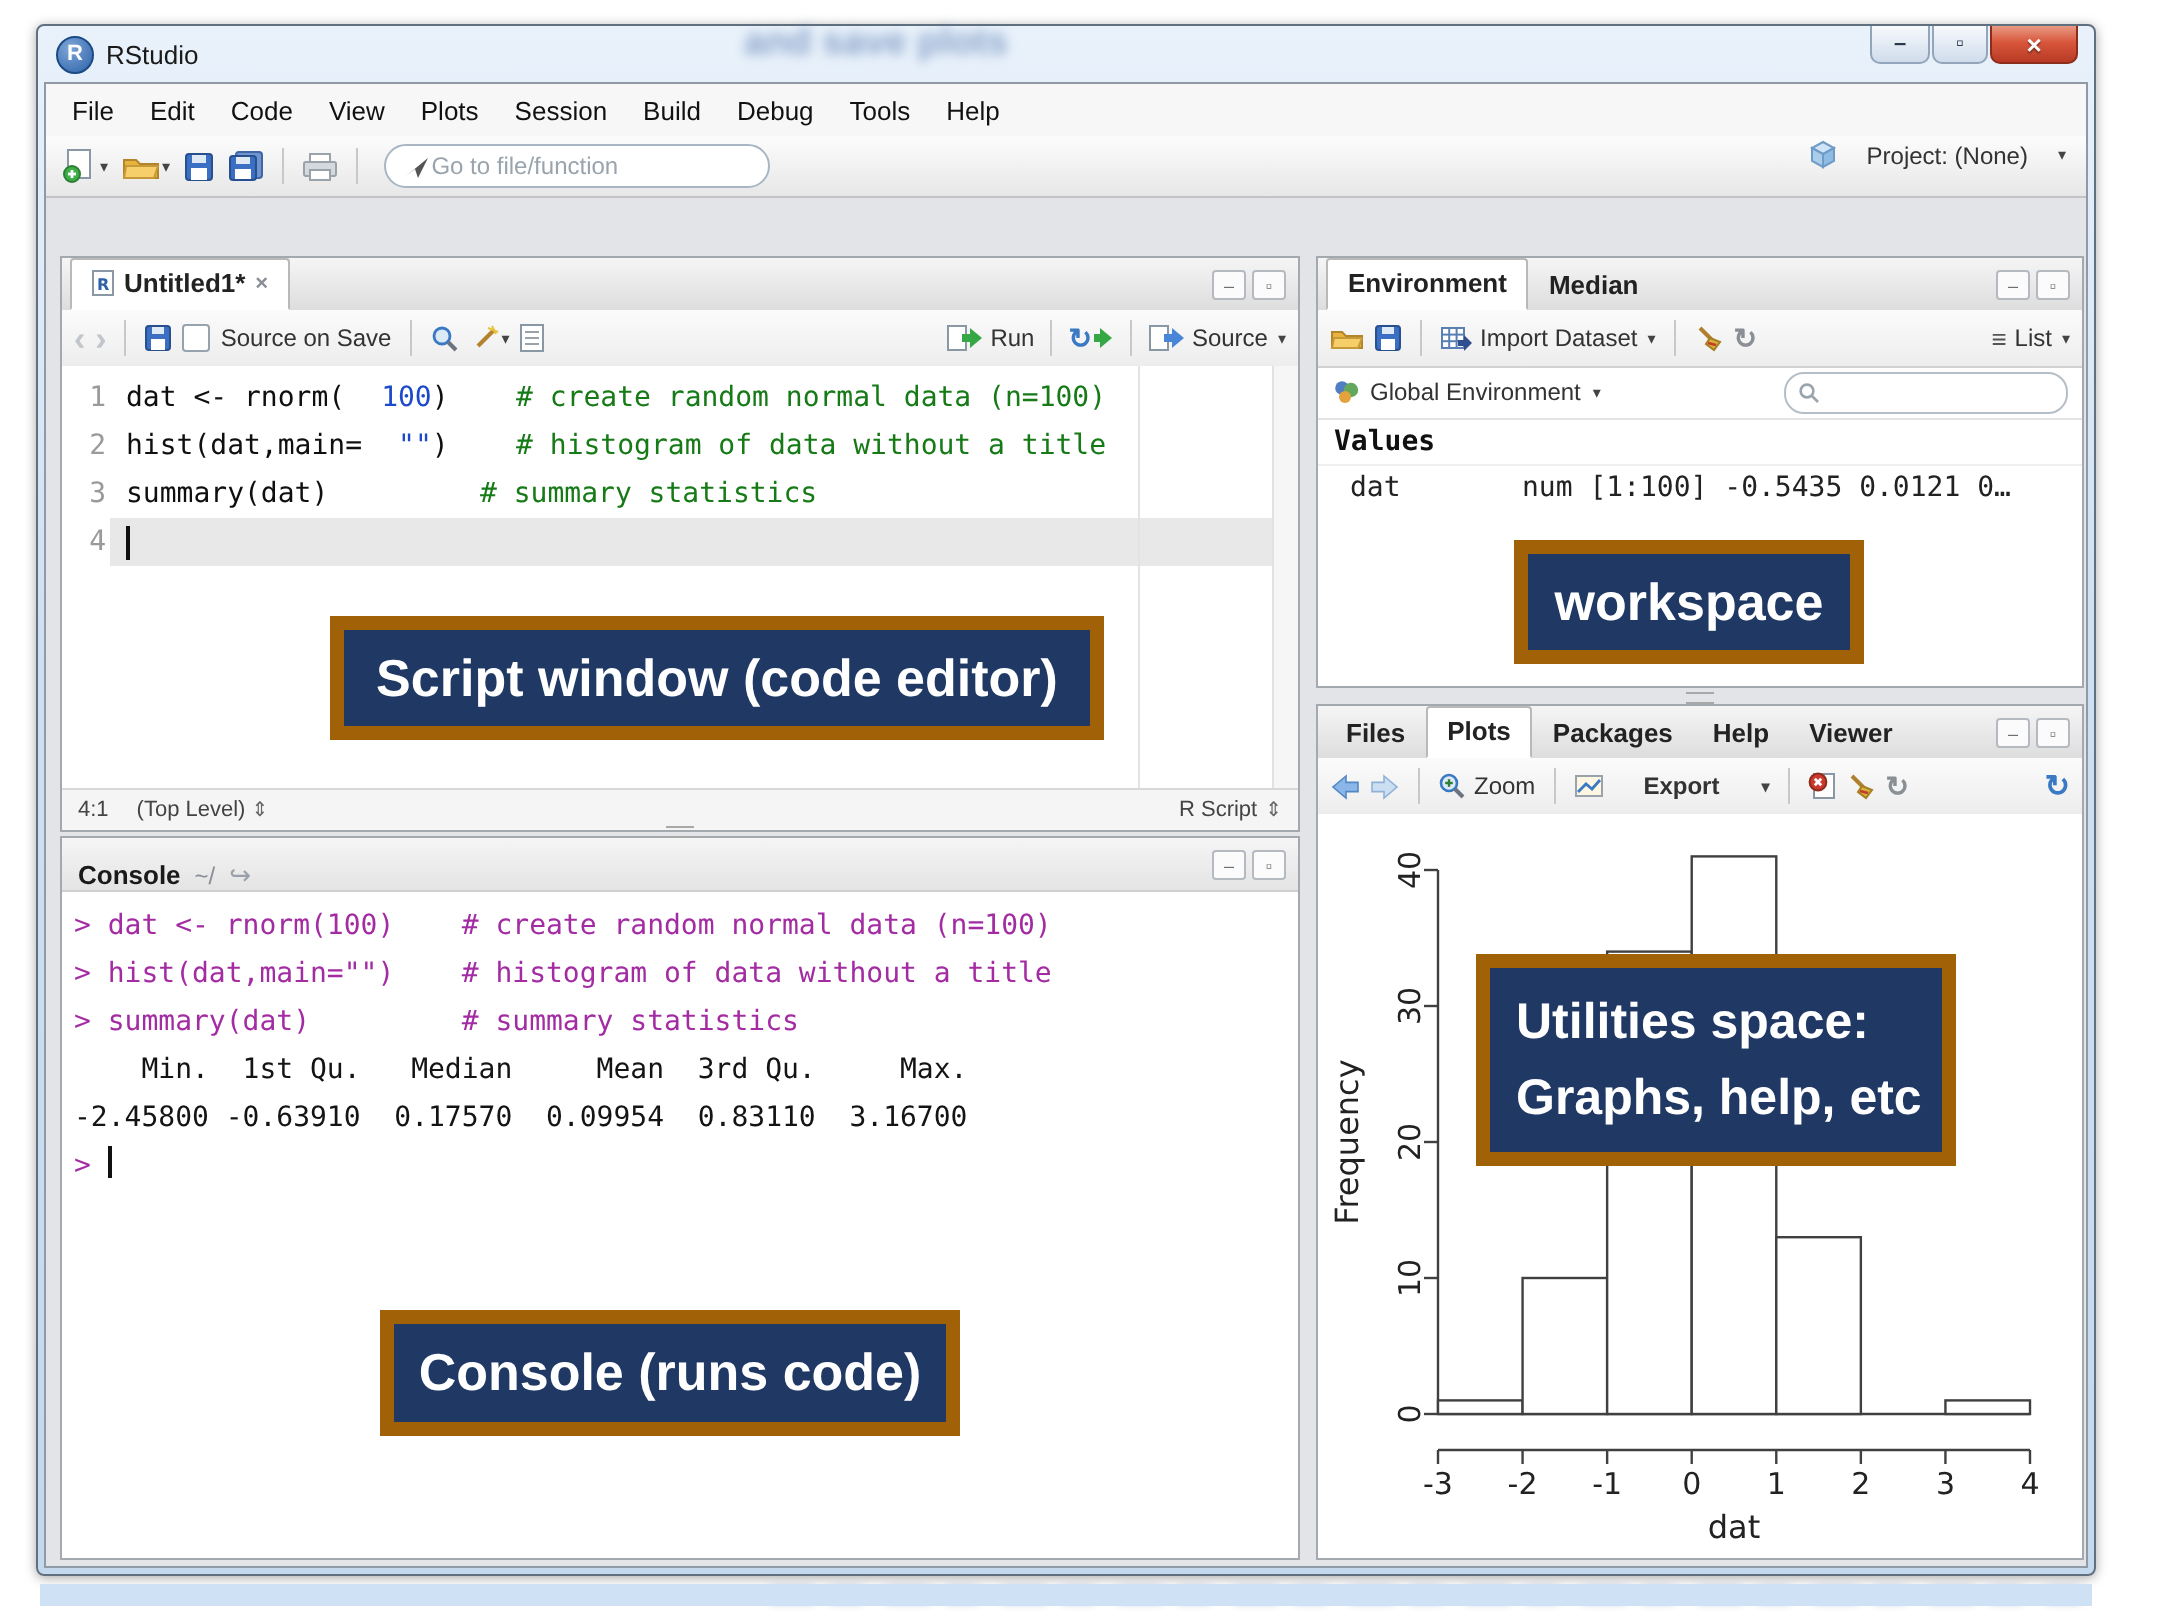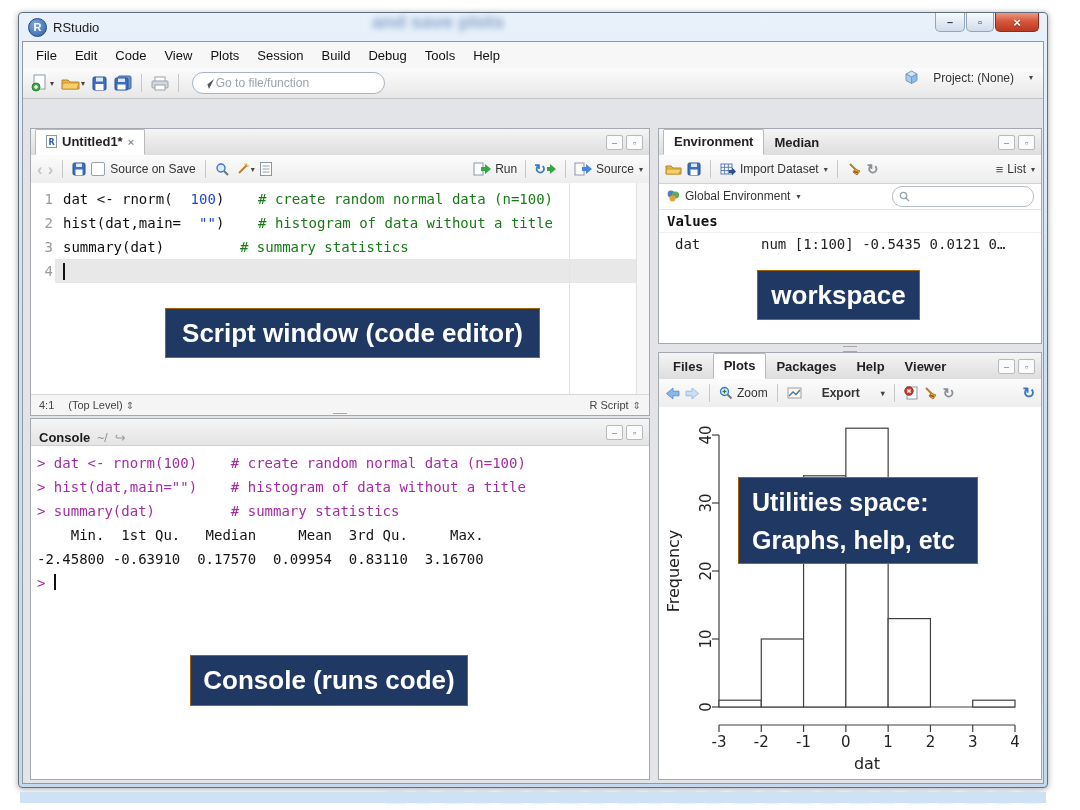--- a/index.html
+++ b/index.html
@@ -94,25 +94,25 @@
   .objrow{position:absolute;left:0;right:0;top:103px;height:24px;display:flex;align-items:center;
           font-family:"DejaVu Sans Mono",monospace;font-size:14px;color:#222;}
   .objname{margin-left:16px;width:86px;}
   .objval{color:#222;}
   
   #files-panel{left:635px;top:310px;width:384px;height:428px;}
   #plot-area{position:absolute;left:0;right:0;top:54px;bottom:0;background:#fff;}
   svg text{font-family:"DejaVu Sans",sans-serif;}
   
   .overlay{position:absolute;background:#1F3864;color:#fff;font-weight:bold;z-index:40;
-           display:flex;align-items:center;justify-content:center;border:1px solid #a16207;
+           display:flex;align-items:center;justify-content:center;border:7px solid #a16207;
            font-family:"Liberation Sans",sans-serif;}
   #ov-script{left:165px;top:308px;width:373px;height:48px;font-size:26px;}
   #ov-workspace{left:757px;top:270px;width:161px;height:48px;font-size:26px;}
-  #ov-utilities{left:738px;top:477px;width:240px;height:87px;font-size:25px;flex-direction:column;
+  #ov-utilities{left:738px;top:477px;width:240px;height:106px;font-size:25px;flex-direction:column;
                 align-items:flex-start;justify-content:center;padding-left:13px;box-sizing:border-box;line-height:38px;}
   #ov-console{left:190px;top:655px;width:276px;height:49px;font-size:26px;}
   .wm-top{position:absolute;left:372px;top:11px;width:270px;font-size:19px;font-weight:bold;color:#4a6ea8;
           filter:blur(3px);opacity:.6;z-index:60;}
   .wm-bottom-strip{position:absolute;left:20px;top:792px;width:1026px;height:11px;background:#cfe2f5;z-index:5;}
   .wm-bottom-text{position:absolute;left:385px;top:794px;width:655px;height:7px;filter:blur(2px);opacity:.55;
           background:repeating-linear-gradient(90deg,#2d4f86 0 22px,transparent 22px 30px,#2d4f86 30px 46px,transparent 46px 58px);}
   .handle{position:absolute;width:14px;height:4px;border-top:1px solid #a8a8a8;border-bottom:1px solid #a8a8a8;z-index:10;}
   .glyph-blue{color:#3a79c4;}
   .glyph-gray{color:#8a8f96;}

